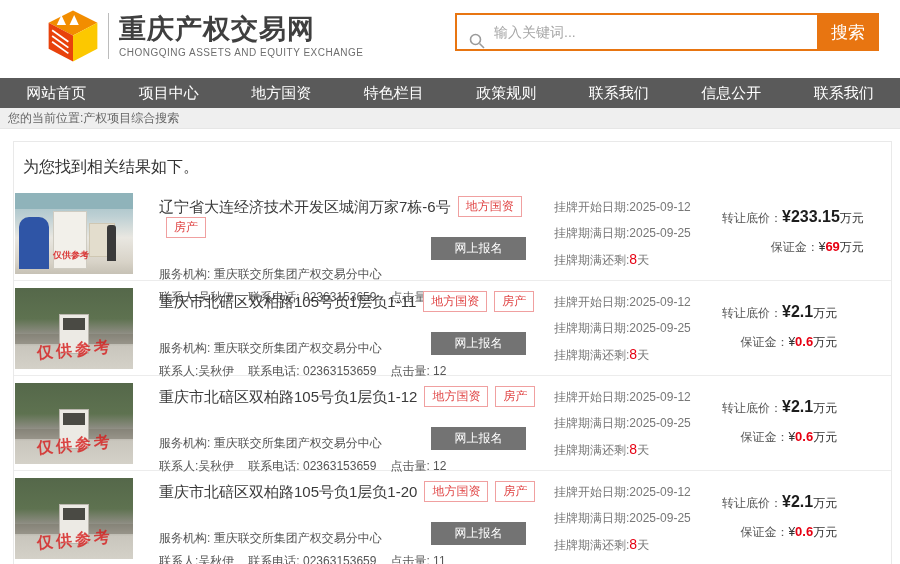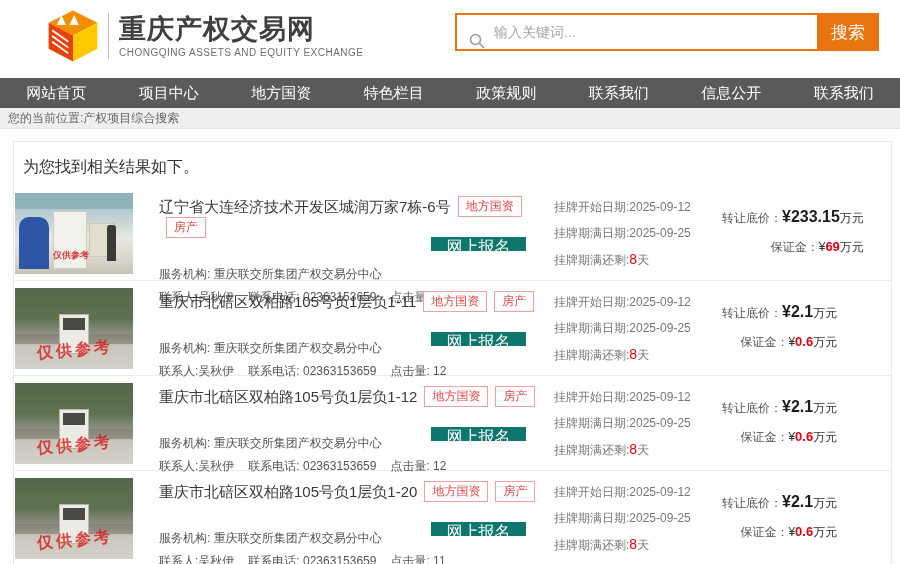--- a/index.html
+++ b/index.html
@@ -61,22 +61,22 @@
   .mid { position:absolute; left:145px; top:10px; width:385px; }
   .title-row { font-size:15px; color:#3a3a3a; }
   .listing-title { cursor:pointer; }
   .tag { display:inline-block; border:1px solid #f0a0a0; color:#e04545; font-size:12px;
     padding:1px 7px; margin-left:7px; vertical-align:2px; background:#fff; }
   .tag:first-of-type { margin-left:13px; }
   .service { font-size:12px; color:#555; margin-top:28px; }
   .contact { font-size:12px; color:#555; margin-top:6px; }
   .contact .gap { margin-left:14px; }
 
-  .apply { position:absolute; left:417px; top:51px; width:95px; height:14px; background:#0f766e;
-    color:#fff; font-size:16px; border:none; cursor:pointer; font-family:inherit; }
+  .apply { position:absolute; left:417px; top:51px; width:95px; height:23px; background:#737373;
+    color:#fff; font-size:12px; border:none; cursor:pointer; font-family:inherit; }
 
   .dates { position:absolute; left:540px; top:13px; font-size:12px; color:#777; }
   .dates > div { margin-bottom:9px; }
   .red-days { color:#e60012; font-size:14px; }
 
   .prices { position:absolute; left:700px; top:22px; font-size:12px; color:#555; }
   .price-line { margin-bottom:12px;text-align:right; }
   .plabel { display:inline-block; width:68px; }
   .pvalue { font-weight:bold; font-size:16px; color:#1c1c1c; }
   .punit { font-size:12px; color:#333; }

